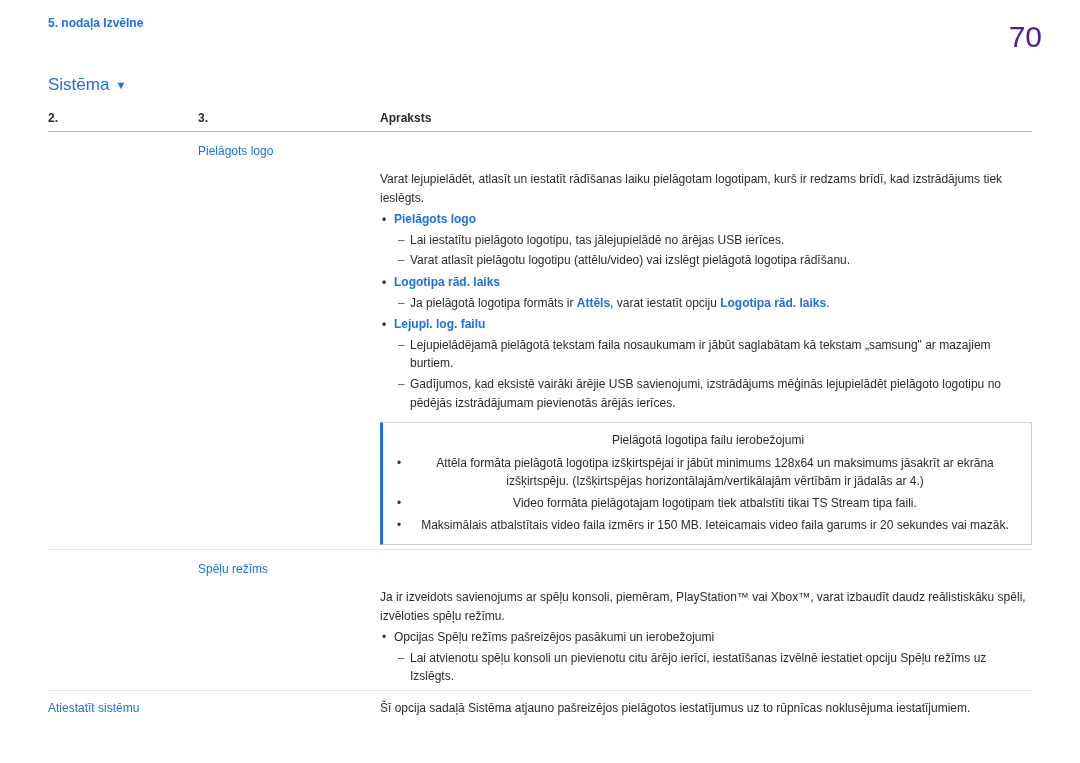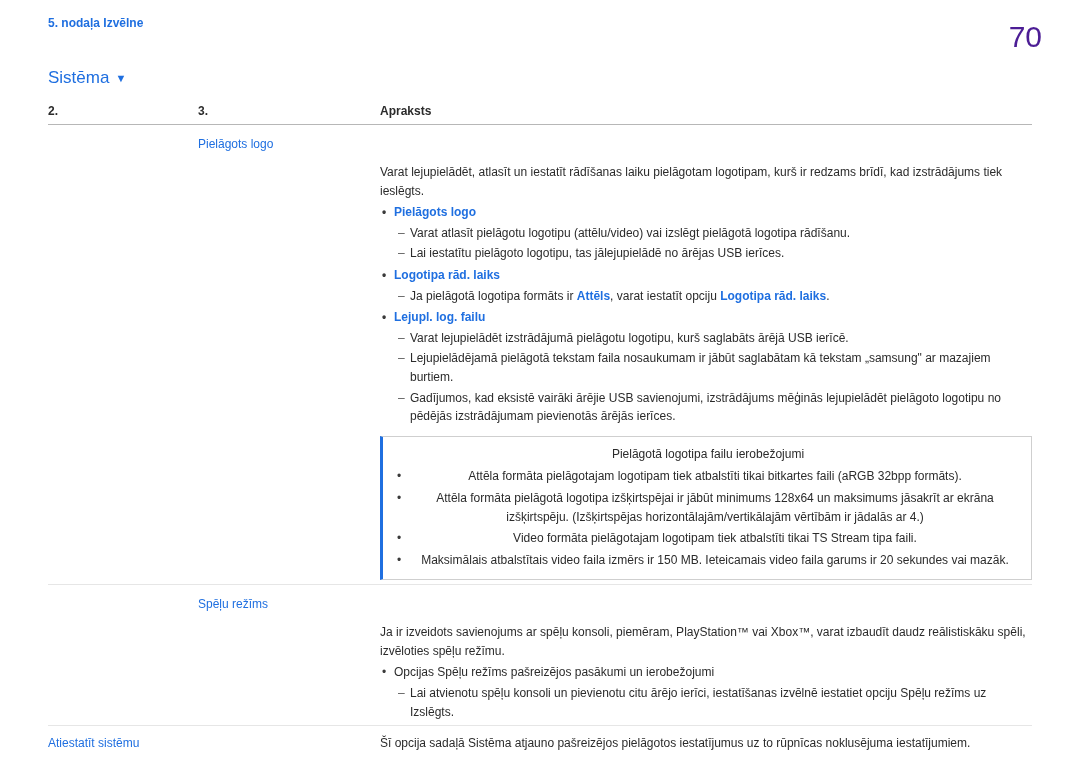--- a/index.html
+++ b/index.html
@@ -1,20 +1,20 @@
 <!DOCTYPE html>
 <html><head>
 <meta charset="utf-8">
 <style>
   * { box-sizing: border-box; margin: 0; padding: 0; }
   html, body { width: 1080px; height: 763px; font-family: Arial, Helvetica, sans-serif; background: #fff; color: #2b2b2b; }
   .page { position: relative; width: 1080px; height: 595px; padding: 16px 48px 12px 48px; }
   .chapter { color: #1f6fe0; font-size: 12px; font-weight: 600; margin-bottom: 38px; }
   .page-number { position: absolute; top: 20px; right: 38px; color: #4c1d95; font-size: 30px; font-weight: 300; }
-  .section-title { display: inline-flex; align-items: center; color: #1f6fe0; font-size: 17px; font-weight: 500; margin-bottom: 10px; }
+  .section-title { display: inline-flex; align-items: center; color: #1f6fe0; font-size: 17px; font-weight: 500; margin-bottom: 10px; margin-top: 7px; }
   .section-title .tri { margin-left: 6px; font-size: 11px; line-height: 1; color: #1f6fe0; }
   .table-head { display: flex; border-bottom: 1px solid #b7b7b7; padding: 6px 0 6px 0; font-size: 12px; font-weight: 700; }
   .col1 { width: 150px; flex: 0 0 150px; }
   .col2 { width: 182px; flex: 0 0 182px; }
   .col3 { flex: 1 1 auto; }
   .row { display: flex; padding-top: 10px; font-size: 12px; line-height: 1.55; }
   .row + .row { border-top: 1px solid #e6e6e6; margin-top: 4px; }
   .link { color: #1f6fe0; }
   .term { color: #1f6fe0; font-weight: 600; }
   .indent-bullet { padding-left: 14px; position: relative; margin-top: 3px; }
@@ -47,36 +47,34 @@
   </div>
 
   
   <div class="row">
     <div class="col1"></div>
     <div class="col2 link">Pielāgots logo</div>
     <div class="col3">
       <div class="desc">Varat lejupielādēt, atlasīt un iestatīt rādīšanas laiku pielāgotam logotipam, kurš ir redzams brīdī, kad izstrādājums tiek ieslēgts.</div>
 
       <div class="indent-bullet term">Pielāgots logo</div>
+      <div class="indent-sub">Lai iestatītu pielāgoto logotipu, tas jālejupielādē no ārējas USB ierīces.</div>
       <div class="indent-sub">Varat atlasīt pielāgotu logotipu (attēlu/video) vai izslēgt pielāgotā logotipa rādīšanu.</div>
-      <div class="indent-sub">Lai iestatītu pielāgoto logotipu, tas jālejupielādē no ārējas USB ierīces.</div>
 
       <div class="indent-bullet term">Logotipa rād. laiks</div>
       <div class="indent-sub">
         <span>Ja pielāgotā logotipa formāts ir </span><span class="term">Attēls</span><span>, varat iestatīt opciju </span><span class="term">Logotipa rād. laiks</span><span>.</span>
       </div>
 
       <div class="indent-bullet term">Lejupl. log. failu</div>
-      <div class="indent-sub">Varat lejupielādēt izstrādājumā pielāgotu logotipu, kurš saglabāts ārējā USB ierīcē.</div>
       <div class="indent-sub">Lejupielādējamā pielāgotā tekstam faila nosaukumam ir jābūt saglabātam kā tekstam „samsung" ar mazajiem burtiem.</div>
       <div class="indent-sub">Gadījumos, kad eksistē vairāki ārējie USB savienojumi, izstrādājums mēģinās lejupielādēt pielāgoto logotipu no pēdējās izstrādājumam pievienotās ārējās ierīces.</div>
 
       <div class="callout">
         <div class="callout-title">Pielāgotā logotipa failu ierobežojumi</div>
-        <div class="indent-bullet">Attēla formāta pielāgotajam logotipam tiek atbalstīti tikai bitkartes faili (aRGB 32bpp formāts).</div>
         <div class="indent-bullet">Attēla formāta pielāgotā logotipa izšķirtspējai ir jābūt minimums 128x64 un maksimums jāsakrīt ar ekrāna izšķirtspēju. (Izšķirtspējas horizontālajām/vertikālajām vērtībām ir jādalās ar 4.)</div>
         <div class="indent-bullet">Video formāta pielāgotajam logotipam tiek atbalstīti tikai TS Stream tipa faili.</div>
         <div class="indent-bullet">Maksimālais atbalstītais video faila izmērs ir 150 MB. Ieteicamais video faila garums ir 20 sekundes vai mazāk.</div>
       </div>
     </div>
   </div>
 
   
   <div class="row">
     <div class="col1"></div>

